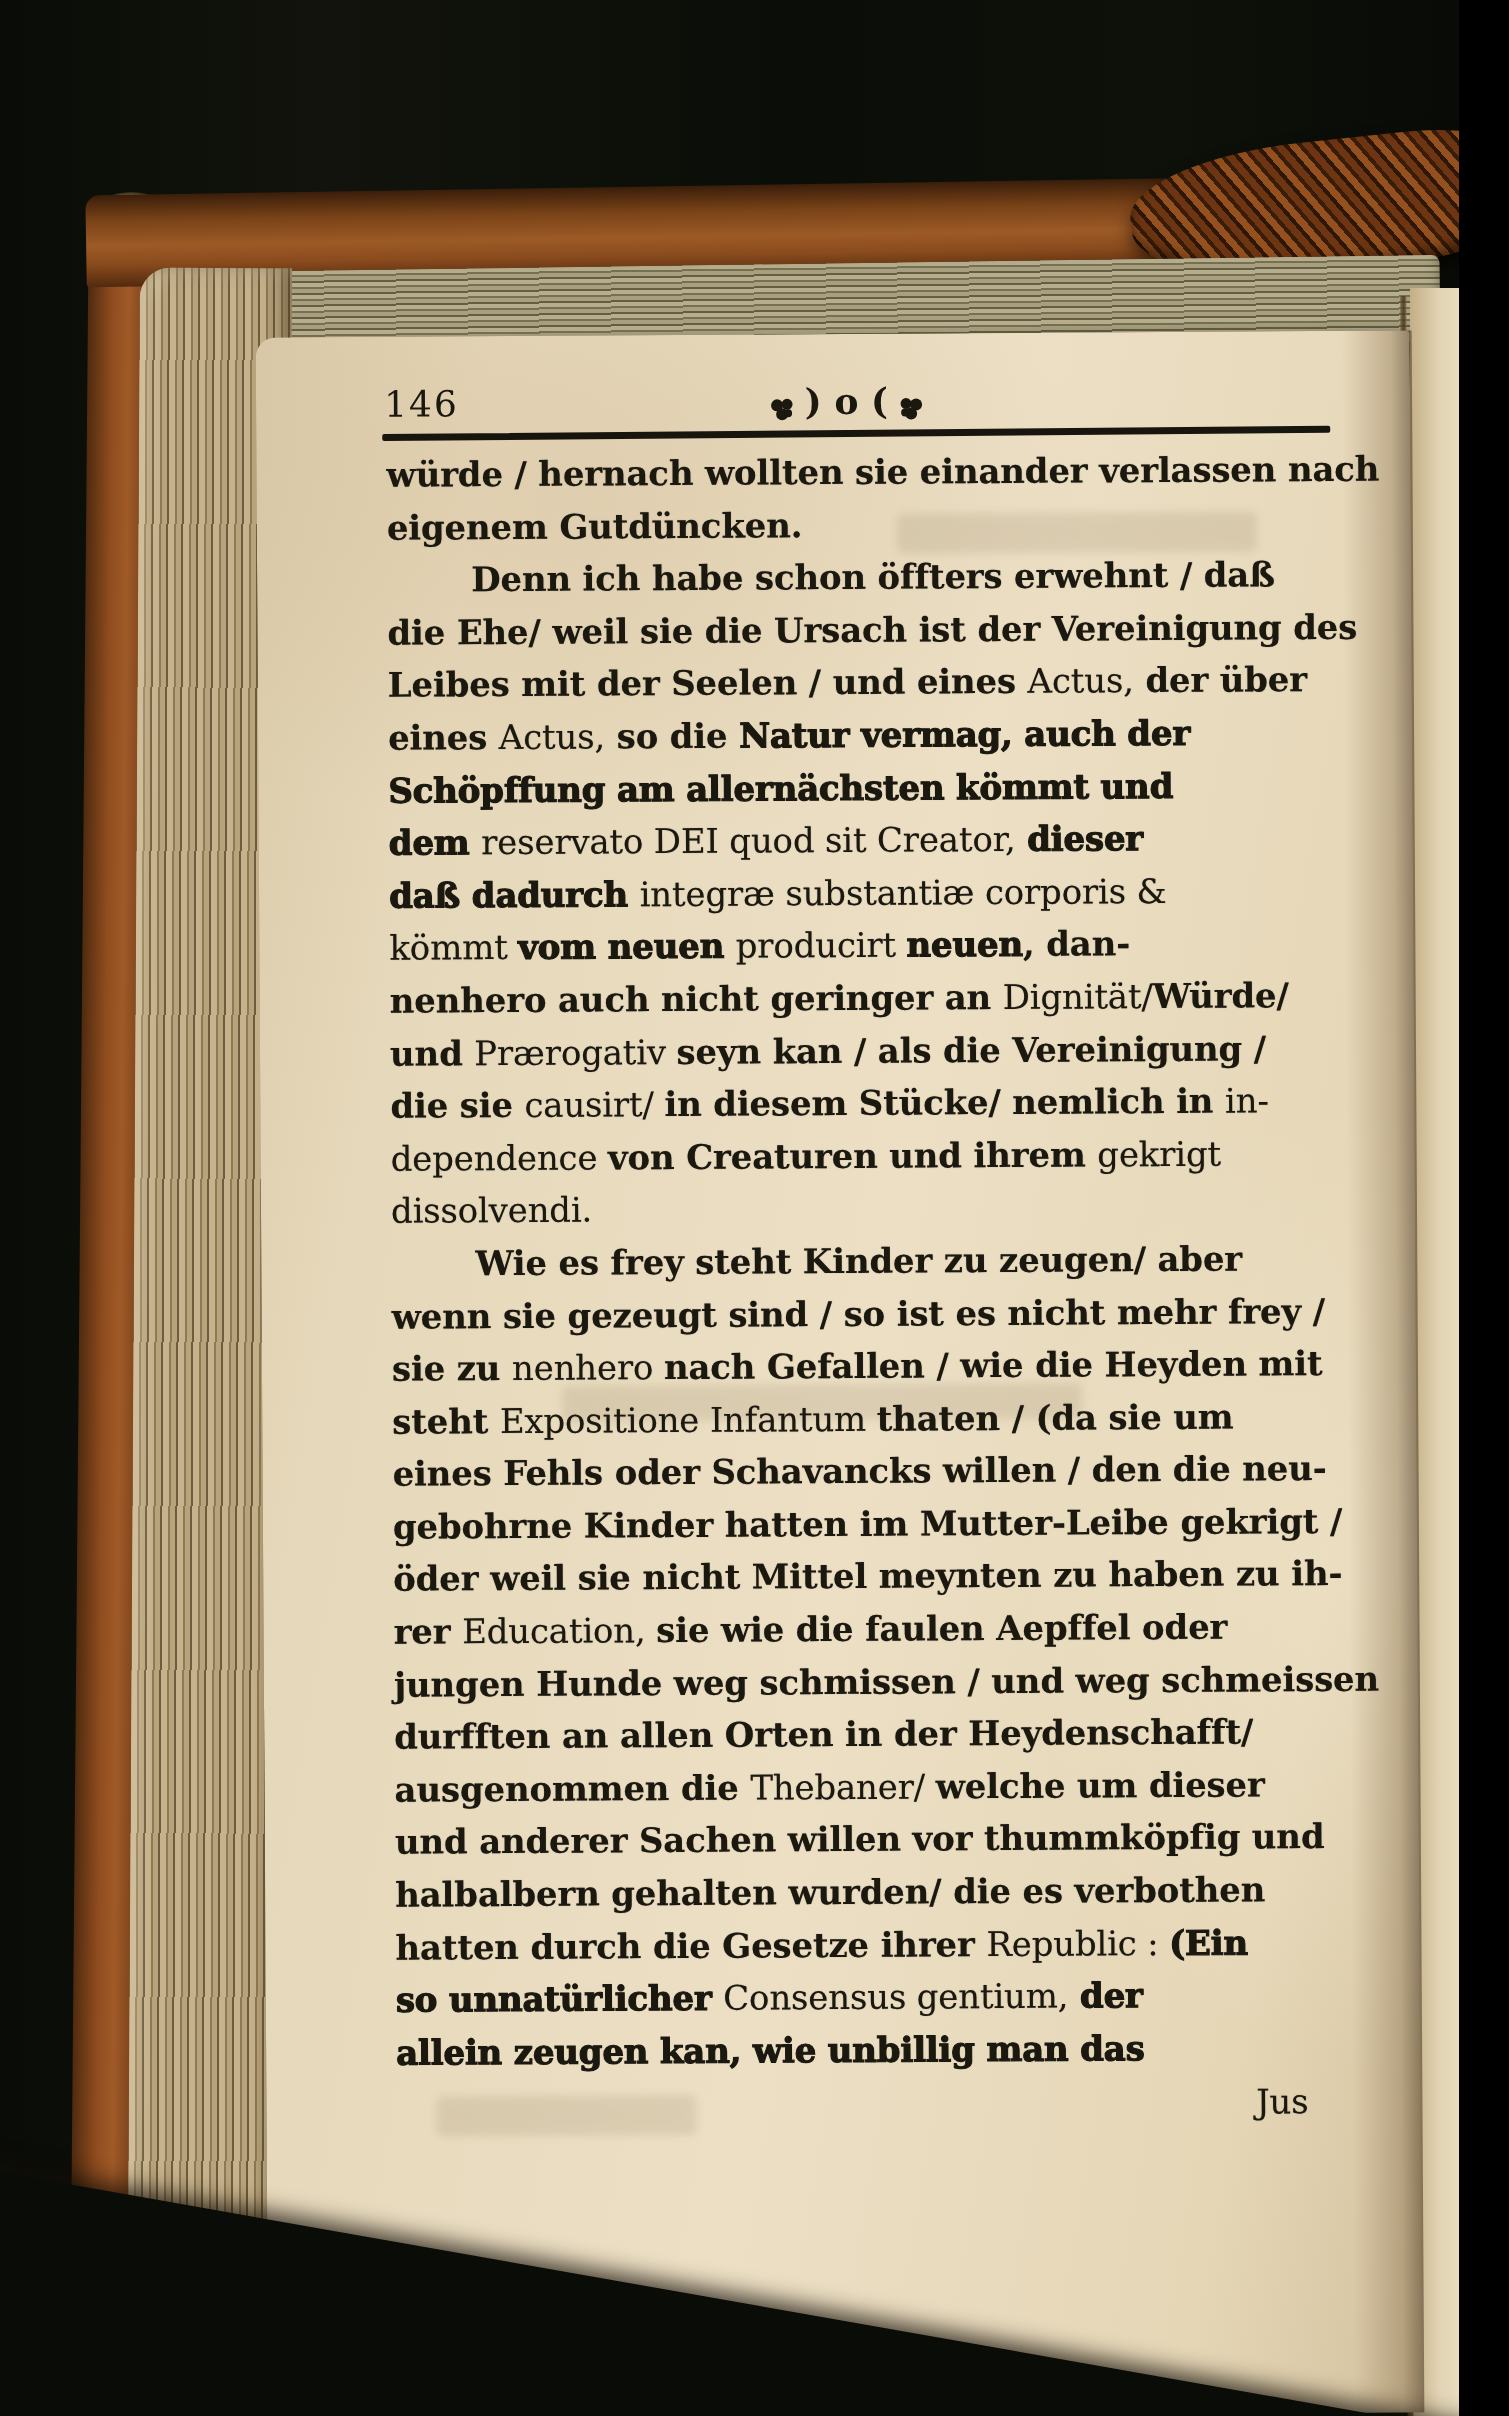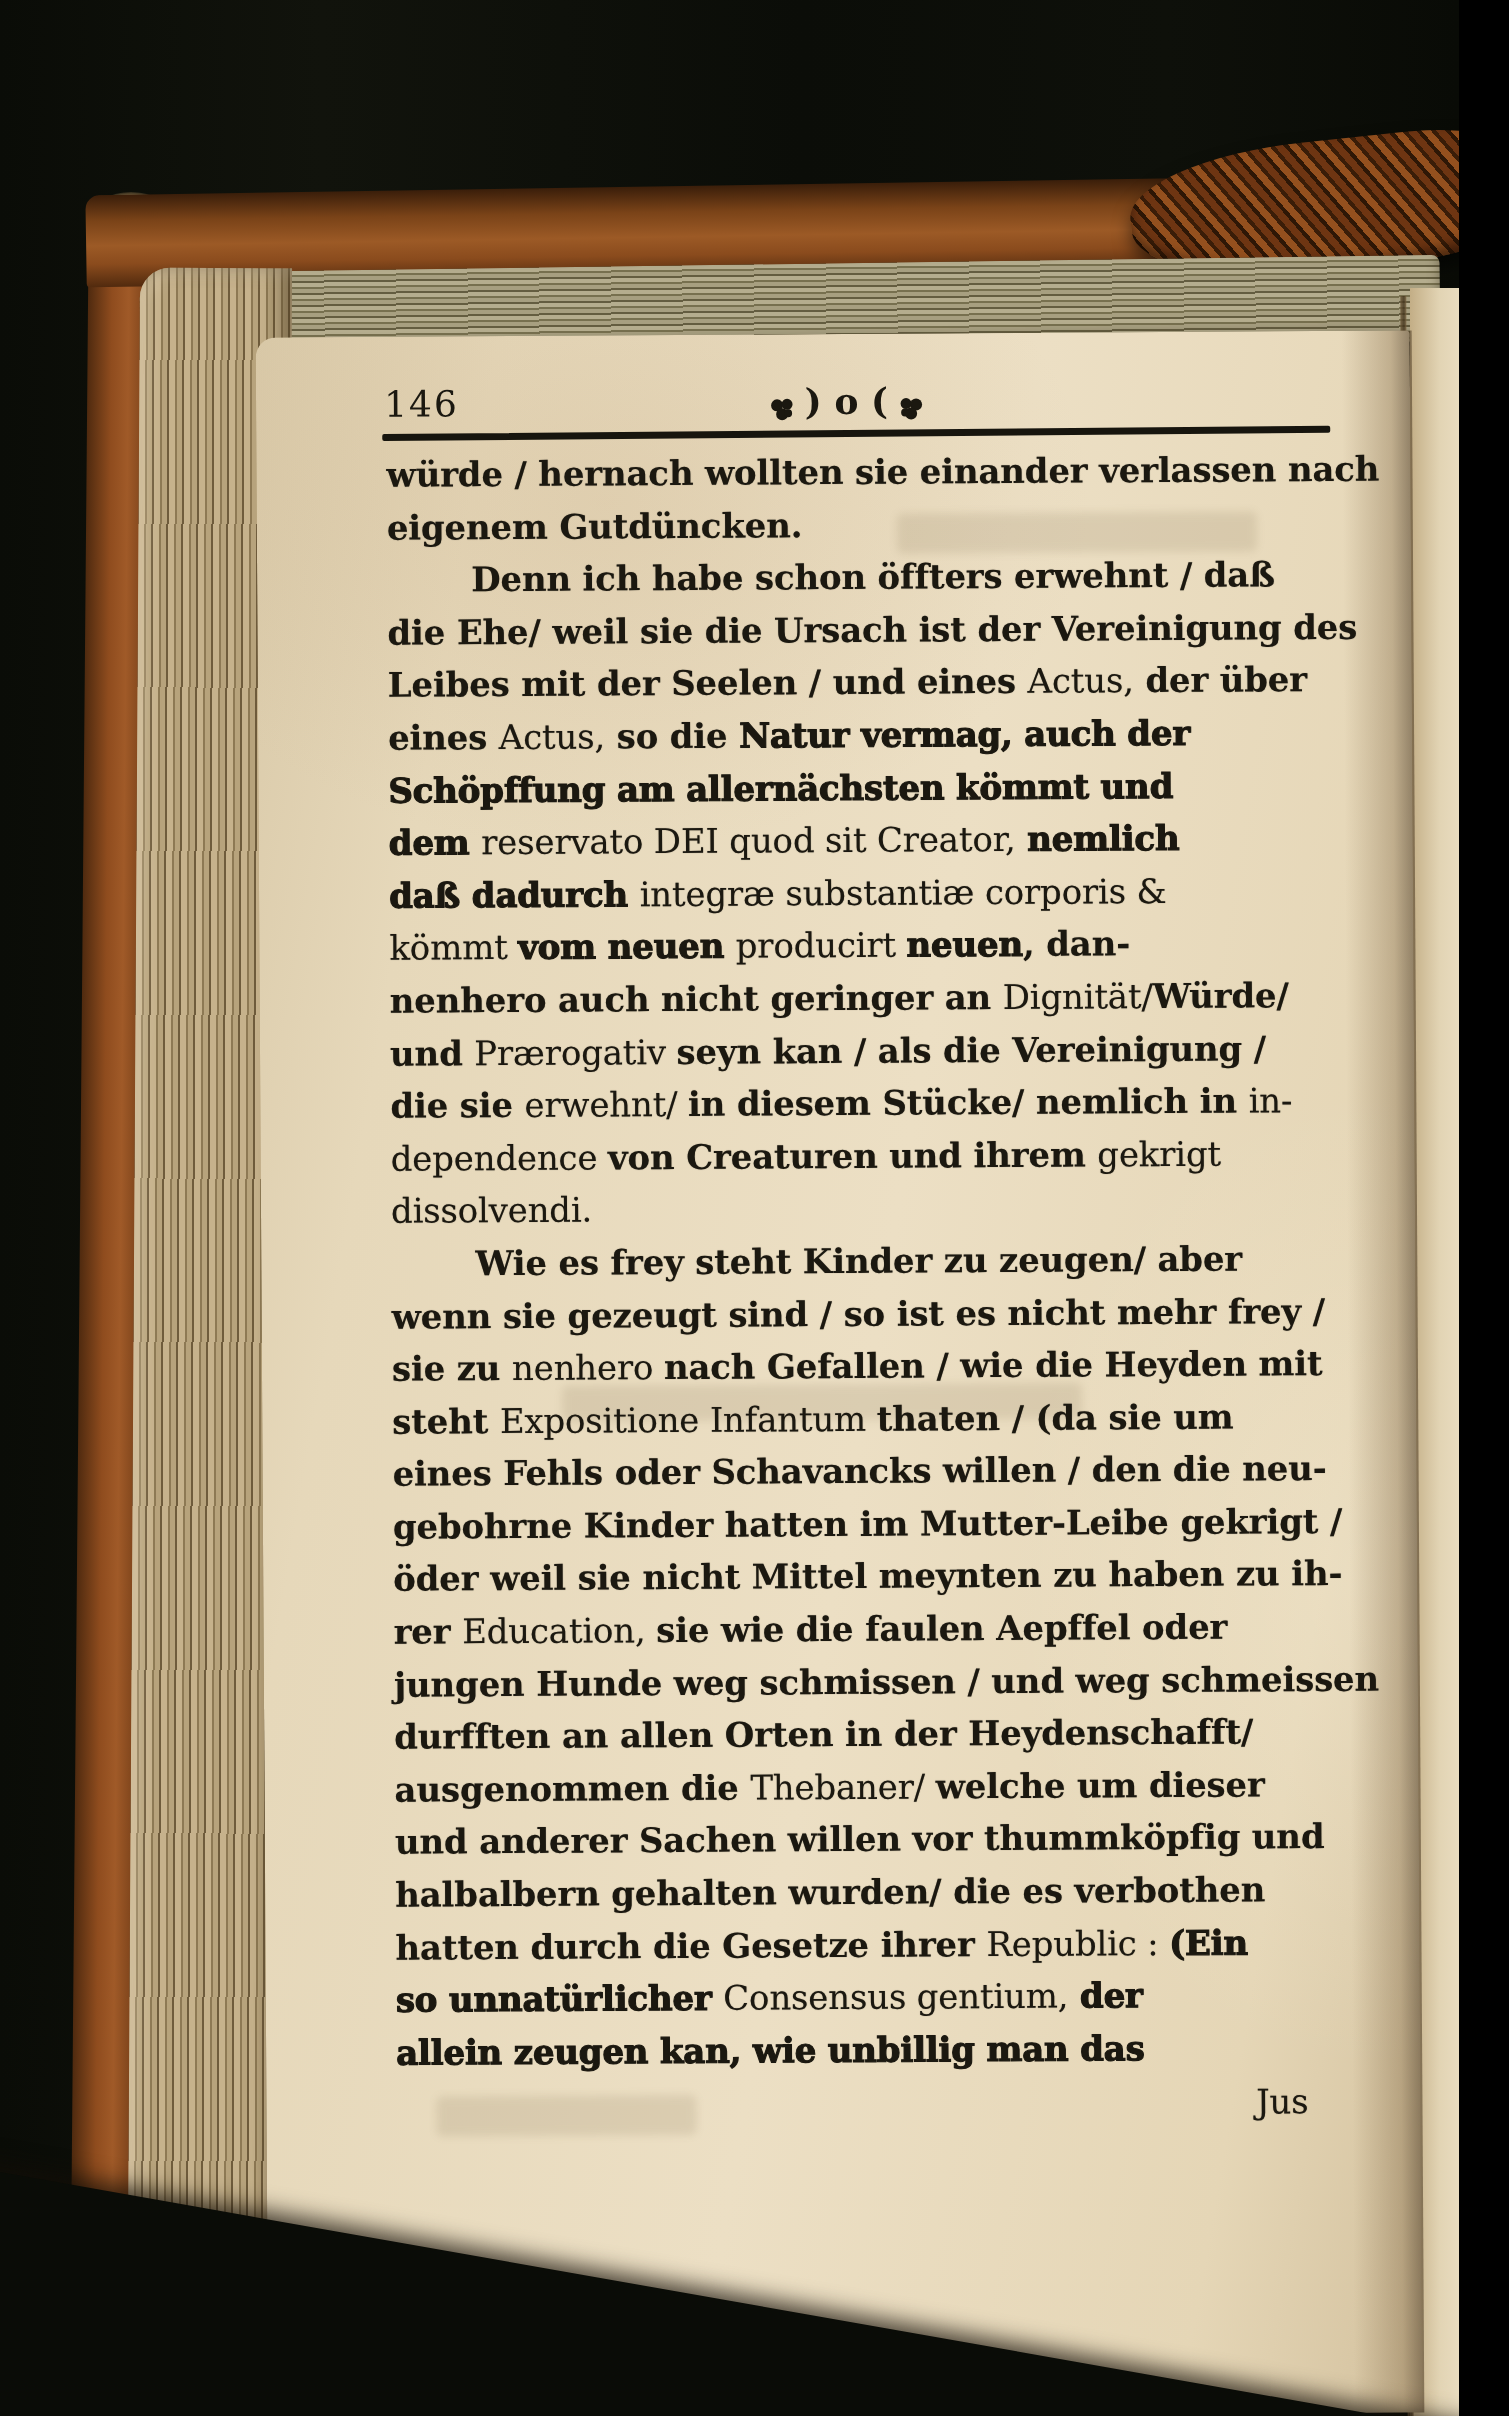--- a/index.html
+++ b/index.html
@@ -159,26 +159,26 @@
 
       <div class="text-block">
 
       <div class="text-line"><span class="run-frak">würde / hernach wollten sie einander verlassen nach</span></div>
           <div class="text-line"><span class="run-frak">eigenem Gutdüncken.</span></div>
           <div class="text-line indent"><span class="run-frak">Denn ich habe schon öffters erwehnt / daß</span></div>
           <div class="text-line"><span class="run-frak">die Ehe/ weil sie die Ursach ist der Vereinigung des</span></div>
           <div class="text-line"><span class="run-frak">Leibes mit der Seelen / und eines </span><span class="run-ant">Actus,</span><span class="run-frak"> der über</span></div>
           <div class="text-line"><span class="run-frak">eines </span><span class="run-ant">Actus,</span><span class="run-frak"> so die </span><span class="run-bold">Natur vermag, auch der</span></div>
           <div class="text-line"><span class="run-bold">Schöpffung am allernächsten kömmt und</span></div>
-          <div class="text-line"><span class="run-bold">dem </span><span class="run-ant">reservato DEI quod sit Creator,</span><span class="run-bold"> nemlich</span></div>
+          <div class="text-line"><span class="run-bold">dem </span><span class="run-ant">reservato DEI quod sit Creator,</span><span class="run-bold"> dieser</span></div>
           <div class="text-line"><span class="run-bold">daß dadurch </span><span class="run-ant">integræ substantiæ corporis &amp;</span></div>
           <div class="text-line"><span class="run-ant">kömmt </span><span class="run-bold">vom neuen </span><span class="run-ant">producirt </span><span class="run-bold">neuen</span><span class="run-frak">, dan-</span></div>
           <div class="text-line"><span class="run-frak">nenhero auch nicht geringer an </span><span class="run-ant">Dignität/</span><span class="run-frak">Würde/</span></div>
           <div class="text-line"><span class="run-frak">und </span><span class="run-ant">Prærogativ </span><span class="run-frak">seyn kan / als die Vereinigung /</span></div>
-          <div class="text-line"><span class="run-frak">die sie </span><span class="run-ant">erwehnt/ </span><span class="run-frak">in diesem Stücke/ nemlich in </span><span class="run-ant">in-</span></div>
+          <div class="text-line"><span class="run-frak">die sie </span><span class="run-ant">causirt/ </span><span class="run-frak">in diesem Stücke/ nemlich in </span><span class="run-ant">in-</span></div>
           <div class="text-line"><span class="run-ant">dependence </span><span class="run-frak">von Creaturen und ihrem </span><span class="run-ant">gekrigt</span></div>
           <div class="text-line"><span class="run-ant">dissolvendi.</span></div>
           <div class="text-line indent"><span class="run-frak">Wie es frey steht Kinder zu zeugen/ aber</span></div>
           <div class="text-line"><span class="run-frak">wenn sie gezeugt sind / so ist es nicht mehr frey /</span></div>
           <div class="text-line"><span class="run-frak">sie zu </span><span class="run-ant">nenhero </span><span class="run-frak">nach Gefallen / wie die Heyden mit</span></div>
           <div class="text-line"><span class="run-frak">steht </span><span class="run-ant">Expositione Infantum </span><span class="run-frak">thaten / (da sie um</span></div>
           <div class="text-line"><span class="run-frak">eines Fehls oder Schavancks willen / den die neu-</span></div>
           <div class="text-line"><span class="run-frak">gebohrne Kinder hatten im Mutter-Leibe gekrigt /</span></div>
           <div class="text-line"><span class="run-frak">öder weil sie nicht Mittel meynten zu haben zu ih-</span></div>
           <div class="text-line"><span class="run-frak">rer </span><span class="run-ant">Education, </span><span class="run-frak">sie wie die faulen Aepffel oder</span></div>

